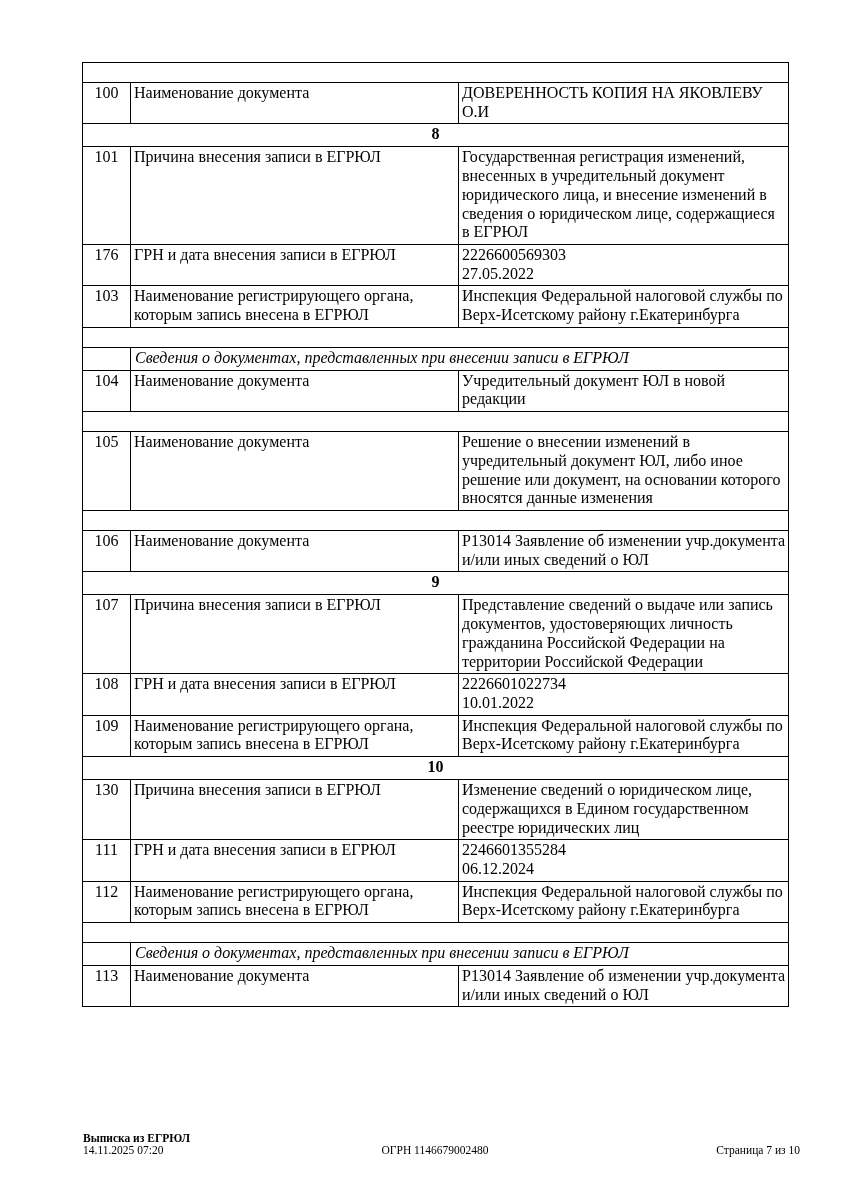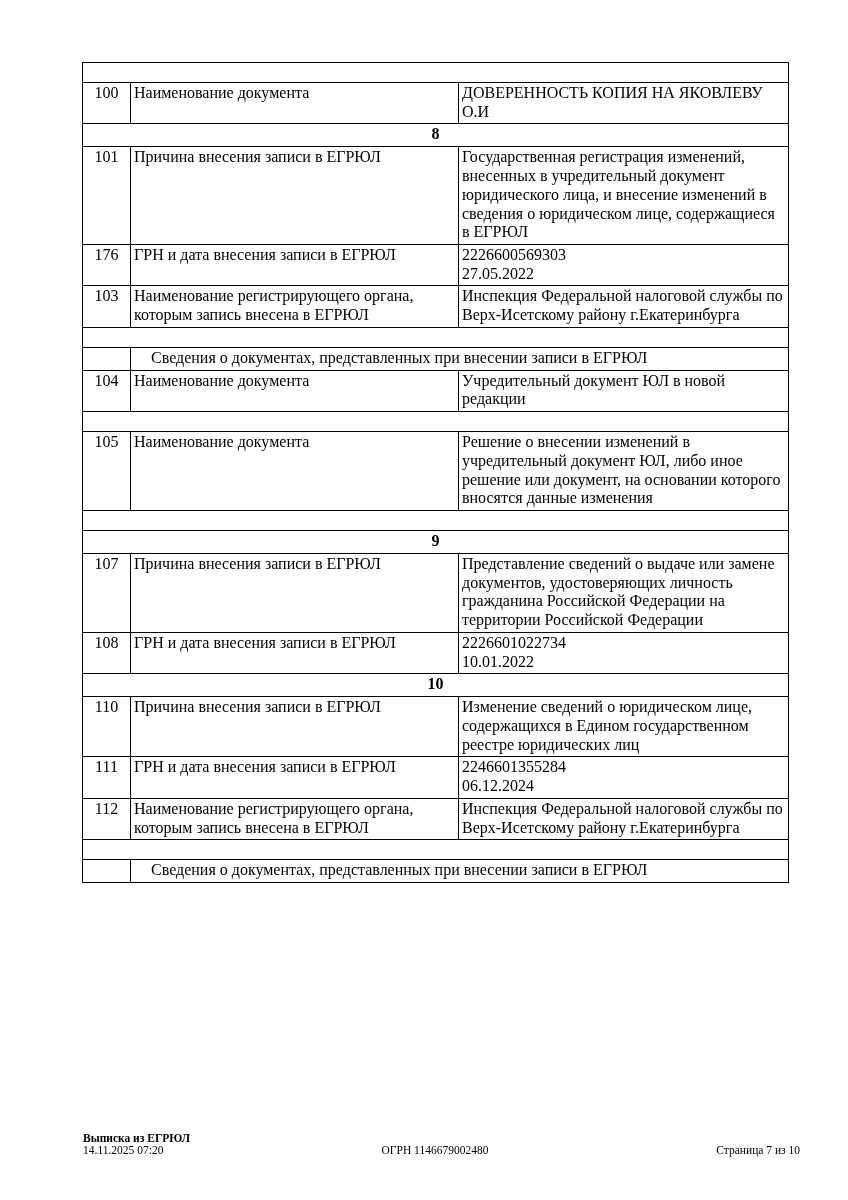--- a/index.html
+++ b/index.html
@@ -54,21 +54,22 @@
   tr.spacer-row td {
     height: 19px;
     padding: 0;
   }
   tr.section-row td {
     text-align: center;
     font-weight: bold;
     height: 19px;
   }
   tr.subheader-row td.sub-text {
-    padding-left: 20px;
+    padding-left: 4px;
+    font-style: italic;
   }
   .footer {
     position: absolute;
     left: 82px;
     top: 1132px;
     width: 718px;
     font-size: 11.5px;
     line-height: 1.05;
   }
   .footer-left {
@@ -147,59 +148,74 @@
           <td colspan="3"></td>
         </tr>
         <tr>
           <td class="num-cell">105</td>
           <td class="label-cell">Наименование документа</td>
           <td class="value-cell">Решение о внесении изменений в учредительный документ ЮЛ, либо иное решение или документ, на основании которого вносятся данные изменения</td>
         </tr>
         <tr class="spacer-row">
           <td colspan="3"></td>
         </tr>
+        <tr>
+          <td class="num-cell">106</td>
+          <td class="label-cell">Наименование документа</td>
+          <td class="value-cell">Р13014 Заявление об изменении учр.документа и/или иных сведений о ЮЛ</td>
+        </tr>
         <tr class="section-row">
           <td colspan="3">9</td>
         </tr>
         <tr>
           <td class="num-cell">107</td>
           <td class="label-cell">Причина внесения записи в ЕГРЮЛ</td>
-          <td class="value-cell">Представление сведений о выдаче или замене документов, удостоверяющих личность гражданина Российской Федерации на территории Российской Федерации</td>
+          <td class="value-cell">Представление сведений о выдаче или запись документов, удостоверяющих личность гражданина Российской Федерации на территории Российской Федерации</td>
         </tr>
         <tr>
           <td class="num-cell">108</td>
           <td class="label-cell">ГРН и дата внесения записи в ЕГРЮЛ</td>
           <td class="value-cell">2226601022734
 10.01.2022</td>
         </tr>
+        <tr>
+          <td class="num-cell">109</td>
+          <td class="label-cell">Наименование регистрирующего органа, которым запись внесена в ЕГРЮЛ</td>
+          <td class="value-cell">Инспекция Федеральной налоговой службы по Верх-Исетскому району г.Екатеринбурга</td>
+        </tr>
         <tr class="section-row">
           <td colspan="3">10</td>
         </tr>
         <tr>
-          <td class="num-cell">110</td>
+          <td class="num-cell">130</td>
           <td class="label-cell">Причина внесения записи в ЕГРЮЛ</td>
           <td class="value-cell">Изменение сведений о юридическом лице, содержащихся в Едином государственном реестре юридических лиц</td>
         </tr>
         <tr>
           <td class="num-cell">111</td>
           <td class="label-cell">ГРН и дата внесения записи в ЕГРЮЛ</td>
           <td class="value-cell">2246601355284
 06.12.2024</td>
         </tr>
         <tr>
           <td class="num-cell">112</td>
           <td class="label-cell">Наименование регистрирующего органа, которым запись внесена в ЕГРЮЛ</td>
           <td class="value-cell">Инспекция Федеральной налоговой службы по Верх-Исетскому району г.Екатеринбурга</td>
         </tr>
         <tr class="spacer-row">
           <td colspan="3"></td>
         </tr>
         <tr class="subheader-row">
           <td class="num-cell"></td>
           <td colspan="2" class="sub-text">Сведения о документах, представленных при внесении записи в ЕГРЮЛ</td>
+        </tr>
+        <tr>
+          <td class="num-cell">113</td>
+          <td class="label-cell">Наименование документа</td>
+          <td class="value-cell">Р13014 Заявление об изменении учр.документа и/или иных сведений о ЮЛ</td>
         </tr>
       </tbody>
   </table>
 
   <div class="footer">
     <div class="footer-left">
       <div class="f-title">Выписка из ЕГРЮЛ</div>
       <div>14.11.2025 07:20</div>
     </div>
     <div class="footer-center">ОГРН 1146679002480</div>

